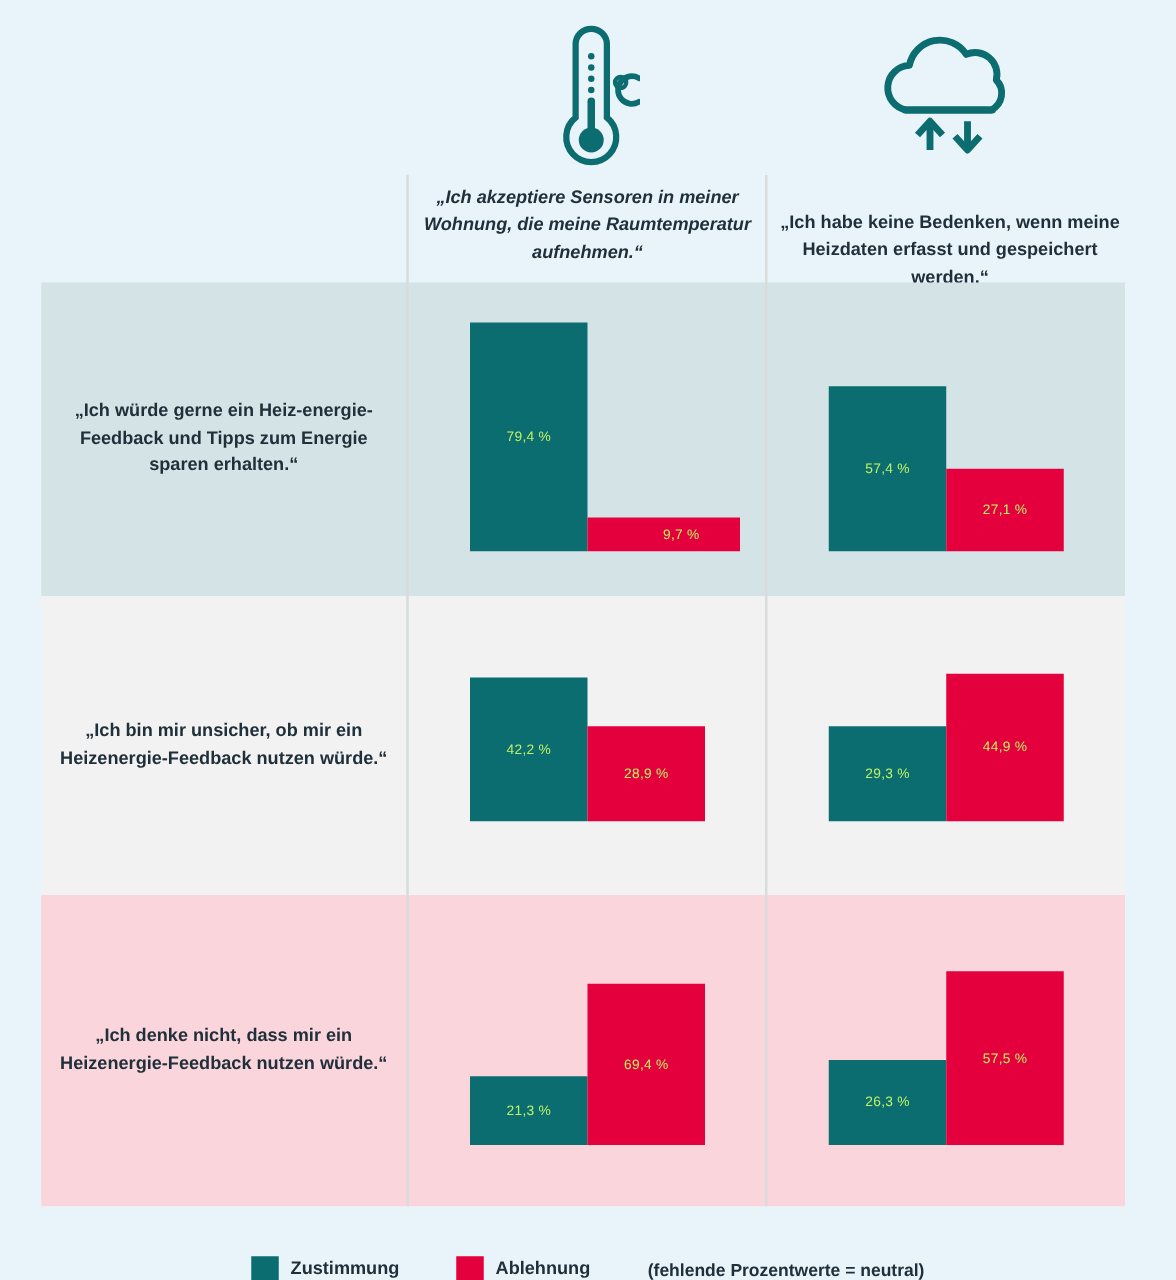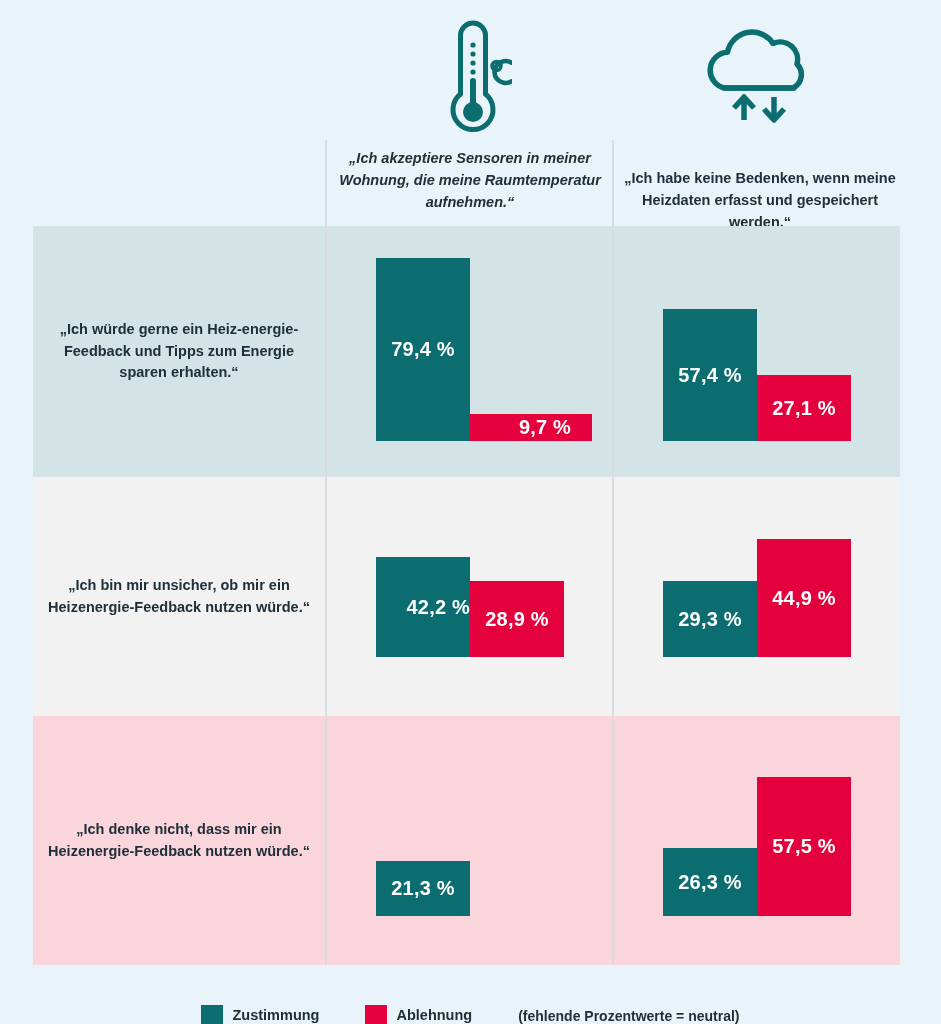--- a/index.html
+++ b/index.html
@@ -44,21 +44,21 @@
             display:flex;align-items:center;justify-content:center;
             padding:16px 12px;box-sizing:border-box;}
   .rowlabel.r1{top:226px;height:251px;}
   .rowlabel.r2{top:477px;height:239px;}
   .rowlabel.r3{top:716px;height:249px;}
 
   
   .bargroup{position:absolute;}
   .bar{position:absolute;bottom:0;
        display:flex;align-items:center;justify-content:center;}
-  .bar .val{color:#ffffff;font-size:20px;font-weight:700;
+  .bar .val{color:#bef264;font-size:11px;font-weight:400;
             white-space:nowrap;letter-spacing:.2px;}
   .bar.agree{background:#0b6d70;}
   .bar.reject{background:#e4003c;}
 
   
   .legend{position:absolute;left:0;top:985px;width:941px;height:39px;
           display:flex;align-items:flex-end;justify-content:center;gap:0;}
   .leg-item{display:flex;align-items:center;}
   .sw{width:22px;height:19px;display:inline-block;margin-right:9px;}
   .sw.teal{background:#0b6d70;}
@@ -118,31 +118,34 @@
   <div class="bargroup" style="left:376px;top:226px;width:212px;height:215px;">
     <div class="bar agree" style="left:0;width:94px;height:183px;">
       <span class="val">79,4 %</span>
     </div>
     <div class="bar reject" style="left:94px;width:94px;height:27px;padding-left:28px;">
       <span class="val">9,7 %</span>
     </div>
   </div>
 
   <div class="bargroup" style="left:376px;top:477px;width:212px;height:180px;">
-    <div class="bar agree" style="left:0;width:94px;height:100px;justify-content:flex-end;">
+    <div class="bar agree" style="left:0;width:94px;height:115px;">
       <span class="val">42,2 %</span>
     </div>
     <div class="bar reject" style="left:94px;width:94px;height:76px;">
       <span class="val">28,9 %</span>
     </div>
   </div>
 
   <div class="bargroup" style="left:376px;top:716px;width:212px;height:200px;">
     <div class="bar agree" style="left:0;width:94px;height:55px;">
       <span class="val">21,3 %</span>
+    </div>
+    <div class="bar reject" style="left:94px;width:94px;height:129px;">
+      <span class="val">69,4 %</span>
     </div>
   </div>
 
   <div class="bargroup" style="left:663px;top:226px;width:212px;height:215px;">
     <div class="bar agree" style="left:0;width:94px;height:132px;">
       <span class="val">57,4 %</span>
     </div>
     <div class="bar reject" style="left:94px;width:94px;height:66px;">
       <span class="val">27,1 %</span>
     </div>

